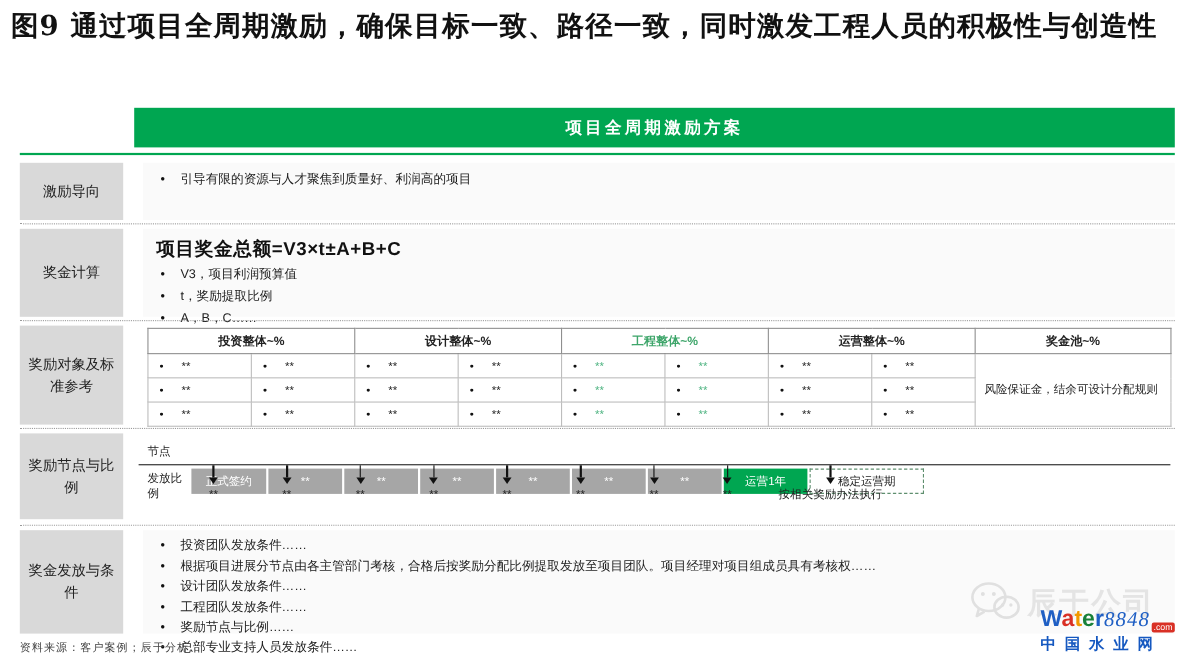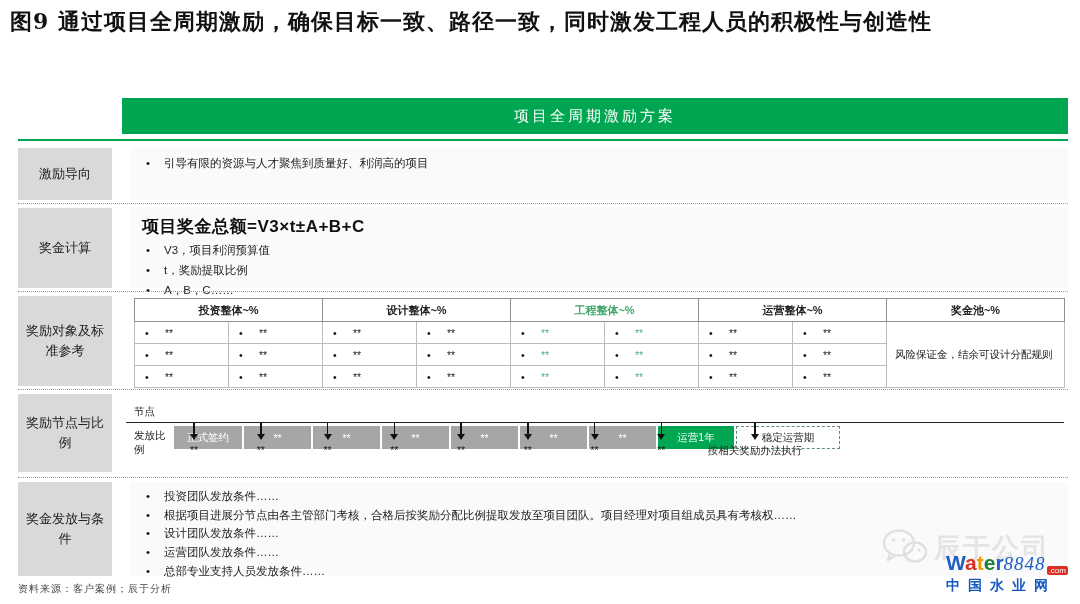--- a/index.html
+++ b/index.html
@@ -2,25 +2,25 @@
 <html><head>
 <meta charset="utf-8">
 <style>
   * { margin:0; padding:0; box-sizing:border-box; }
   html,body { width:1080px; height:604px; background:#fff;
     font-family:"Liberation Sans","DejaVu Sans",sans-serif; color:#222; }
   .slide { position:relative; width:1080px; height:604px; overflow:hidden; background:#fff; }
 
   .page-title { position:absolute; left:10px; top:6px; width:1064px;
     font-family:"DejaVu Serif","Liberation Serif",serif;
-    font-size:22px; font-weight:bold; line-height:1.42; color:#111; letter-spacing:1px; }
+    font-size:25px; font-weight:bold; line-height:1.42; color:#111; letter-spacing:1px; }
 
   .banner { position:absolute; left:122px; top:98px; width:946px; height:36px;
     display:flex; align-items:center; justify-content:center;
-    color:#fff; font-size:15px; font-weight:normal; letter-spacing:3px; }
+    color:#fff; font-size:15px; font-weight:bold; letter-spacing:3px; }
   .banner-underline { position:absolute; left:18px; top:139px; width:1050px; height:2px; }
 
   .row { position:absolute; left:18px; width:1050px; display:flex; }
   .row-label { width:94px; background:#d9d9d9; display:flex; align-items:center;
     justify-content:center; text-align:center; font-size:13px; color:#222;
     line-height:1.55; padding:4px 6px; flex:0 0 94px; }
   .row-content { flex:1; margin-left:18px; background:#fafafa; padding:5px 8px 4px 8px; }
 
   .dotted { position:absolute; left:18px; width:1050px; border-top:1px dotted #9a9a9a; height:0; }
 
@@ -294,21 +294,22 @@
   </div>
   <div class="dotted" style="top:477px;"></div>
 
   <div class="row" style="top:482px; height:94px;">
     <div class="row-label">奖金发放与条件</div>
     <div class="row-content">
       <ul class="blist" style="line-height:1.1;">
         <li style="line-height:1.62;">投资团队发放条件……</li>
         <li style="line-height:1.62;">根据项目进展分节点由各主管部门考核，合格后按奖励分配比例提取发放至项目团队。项目经理对项目组成员具有考核权……</li>
         <li style="line-height:1.62;">设计团队发放条件……</li>
-        <li style="line-height:1.62;">运营团队发放条件……</li>
+        <li style="line-height:1.62;">工程团队发放条件……</li>
+        <li style="line-height:1.62;">奖励节点与比例……</li>
         <li style="line-height:1.62;">总部专业支持人员发放条件……</li>
       </ul>
     </div>
   </div>
 
   <div class="source">资料来源：客户案例；辰于分析</div>
 
   <div class="watermark">
     <svg width="46" height="40" viewBox="0 0 46 40">
       <ellipse cx="17" cy="15" rx="15" ry="12.5" fill="none" stroke="#e0e0e0" stroke-width="2.4"></ellipse>

